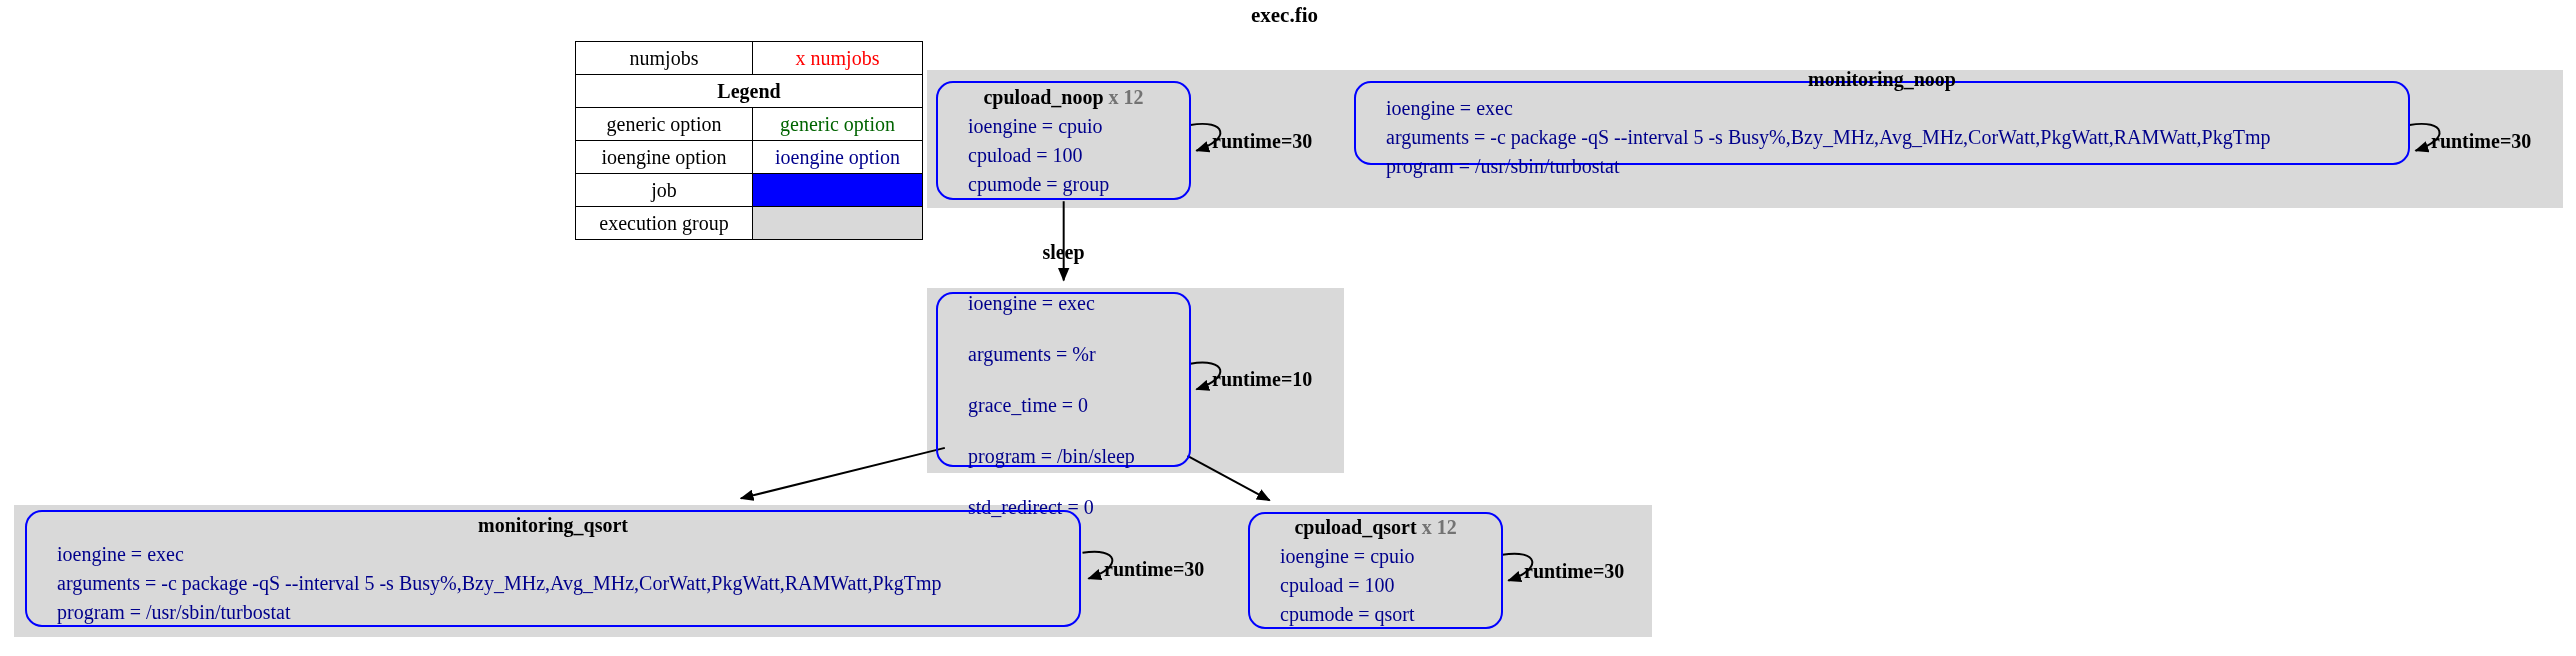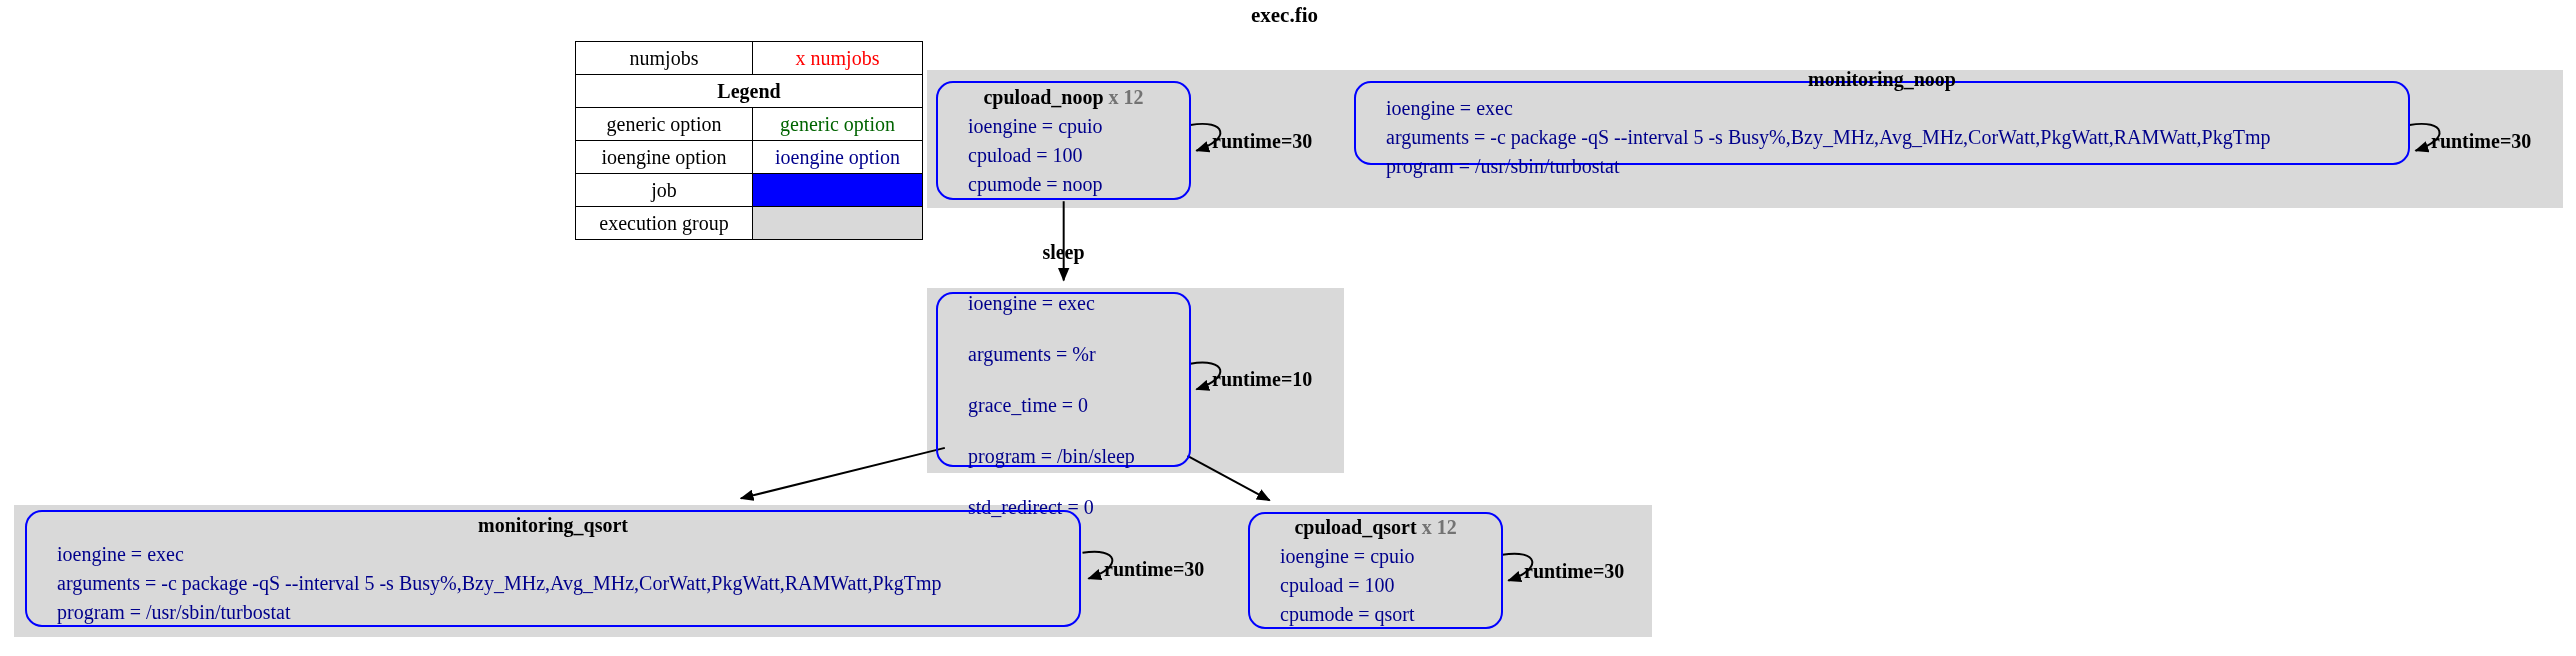--- a/index.html
+++ b/index.html
@@ -113,21 +113,21 @@
     <path d="M1517,560 C1553,554 1559,574 1523,586" stroke="#000" stroke-width="2" fill="none" marker-end="url(#arrow)"></path>
   </svg>
 
   <div class="node" style="left:936px;top:81px;width:255px;height:119px;">
     <div class="node-title">
       <span>cpuload_noop</span>
        <span class="mult">x 12</span>
     </div>
     <div class="opt">ioengine = cpuio</div>
     <div class="opt">cpuload = 100</div>
-    <div class="opt">cpumode = noop</div>
+    <div class="opt">cpumode = group</div>
   </div>
 
   <div class="node" style="left:1354px;top:81px;width:1056px;height:84px;">
     <div class="node-title">monitoring_noop</div>
     <div class="opt">ioengine = exec</div>
     <div class="opt">arguments = -c package -qS --interval 5 -s Busy%,Bzy_MHz,Avg_MHz,CorWatt,PkgWatt,RAMWatt,PkgTmp</div>
     <div class="opt">program = /usr/sbin/turbostat</div>
   </div>
 
   <div class="node tight" style="left:936px;top:292px;width:255px;height:175px;gap:24px;">

